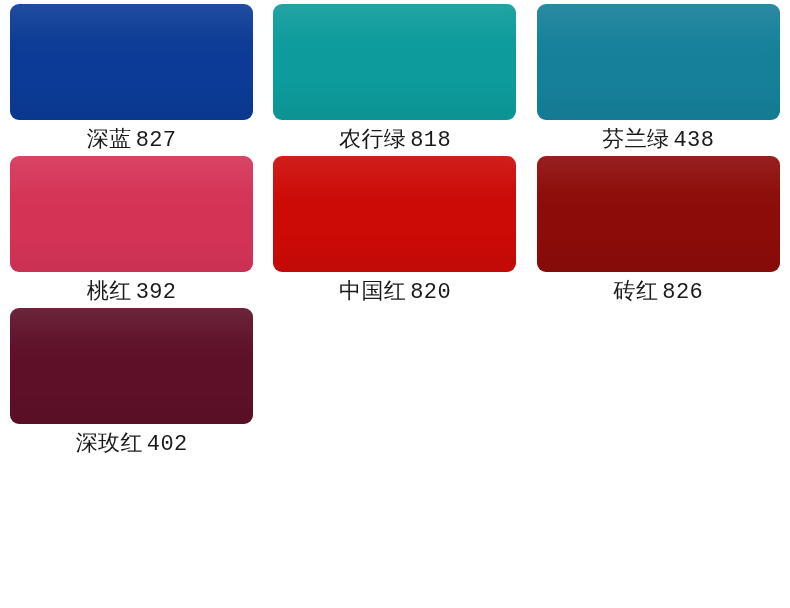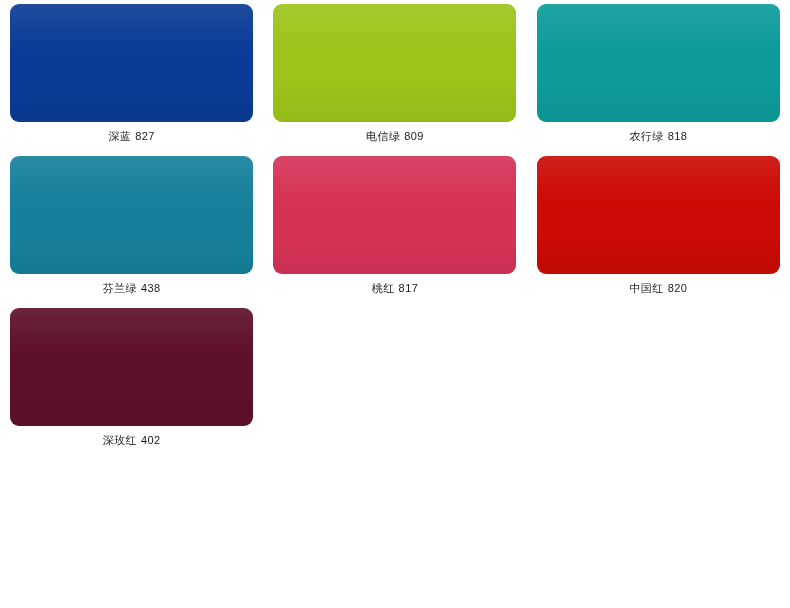--- a/index.html
+++ b/index.html
@@ -56,57 +56,57 @@
     position: absolute;
     left: 0; right: 0; bottom: 0;
     height: 34%;
     background: linear-gradient(to top,
                 rgba(0,0,0,0.055),
                 rgba(0,0,0,0) 100%);
     pointer-events: none;
   }
   .caption {
     margin-top: 9px;
-    font-size: 11px;
+    font-size: 22px;
     line-height: 1.05;
     color: #1a1a1a;
     white-space: nowrap;
     letter-spacing: 0.4px;
     text-align: center;
-    font-family: Liberation Sans, sans-serif;
+    font-family: Liberation Mono, monospace;
   }
   .caption .code {
     margin-left: 4px;
   }
 </style>
 </head>
 <body>
 
 <div id="swatch-grid">
     <div class="swatch-cell">
       <div class="chip" style="background: rgb(11, 59, 150);"></div>
       <div class="caption"><span class="name">深蓝</span><span class="code">827</span></div>
     </div>
     <div class="swatch-cell">
-      <div class="chip" style="background: rgb(156, 196, 26);"></div>
-      <div class="caption"><span class="name">电信绿</span><span class="code">809</span></div>
-    </div>
-    <div class="swatch-cell">
       <div class="chip" style="background: rgb(13, 155, 155);"></div>
       <div class="caption"><span class="name">农行绿</span><span class="code">818</span></div>
     </div>
     <div class="swatch-cell">
       <div class="chip" style="background: rgb(22, 128, 154);"></div>
       <div class="caption"><span class="name">芬兰绿</span><span class="code">438</span></div>
     </div>
     <div class="swatch-cell">
       <div class="chip" style="background: rgb(213, 51, 86);"></div>
-      <div class="caption"><span class="name">桃红</span><span class="code">817</span></div>
+      <div class="caption"><span class="name">桃红</span><span class="code">392</span></div>
     </div>
     <div class="swatch-cell">
       <div class="chip" style="background: rgb(204, 10, 6);"></div>
       <div class="caption"><span class="name">中国红</span><span class="code">820</span></div>
+    </div>
+    <div class="swatch-cell">
+      <div class="chip" style="background: rgb(140, 12, 9);"></div>
+      <div class="caption"><span class="name">砖红</span><span class="code">826</span></div>
     </div>
     <div class="swatch-cell">
       <div class="chip" style="background: rgb(94, 16, 40);"></div>
       <div class="caption"><span class="name">深玫红</span><span class="code">402</span></div>
     </div>
   </div>
 
 </body></html>

